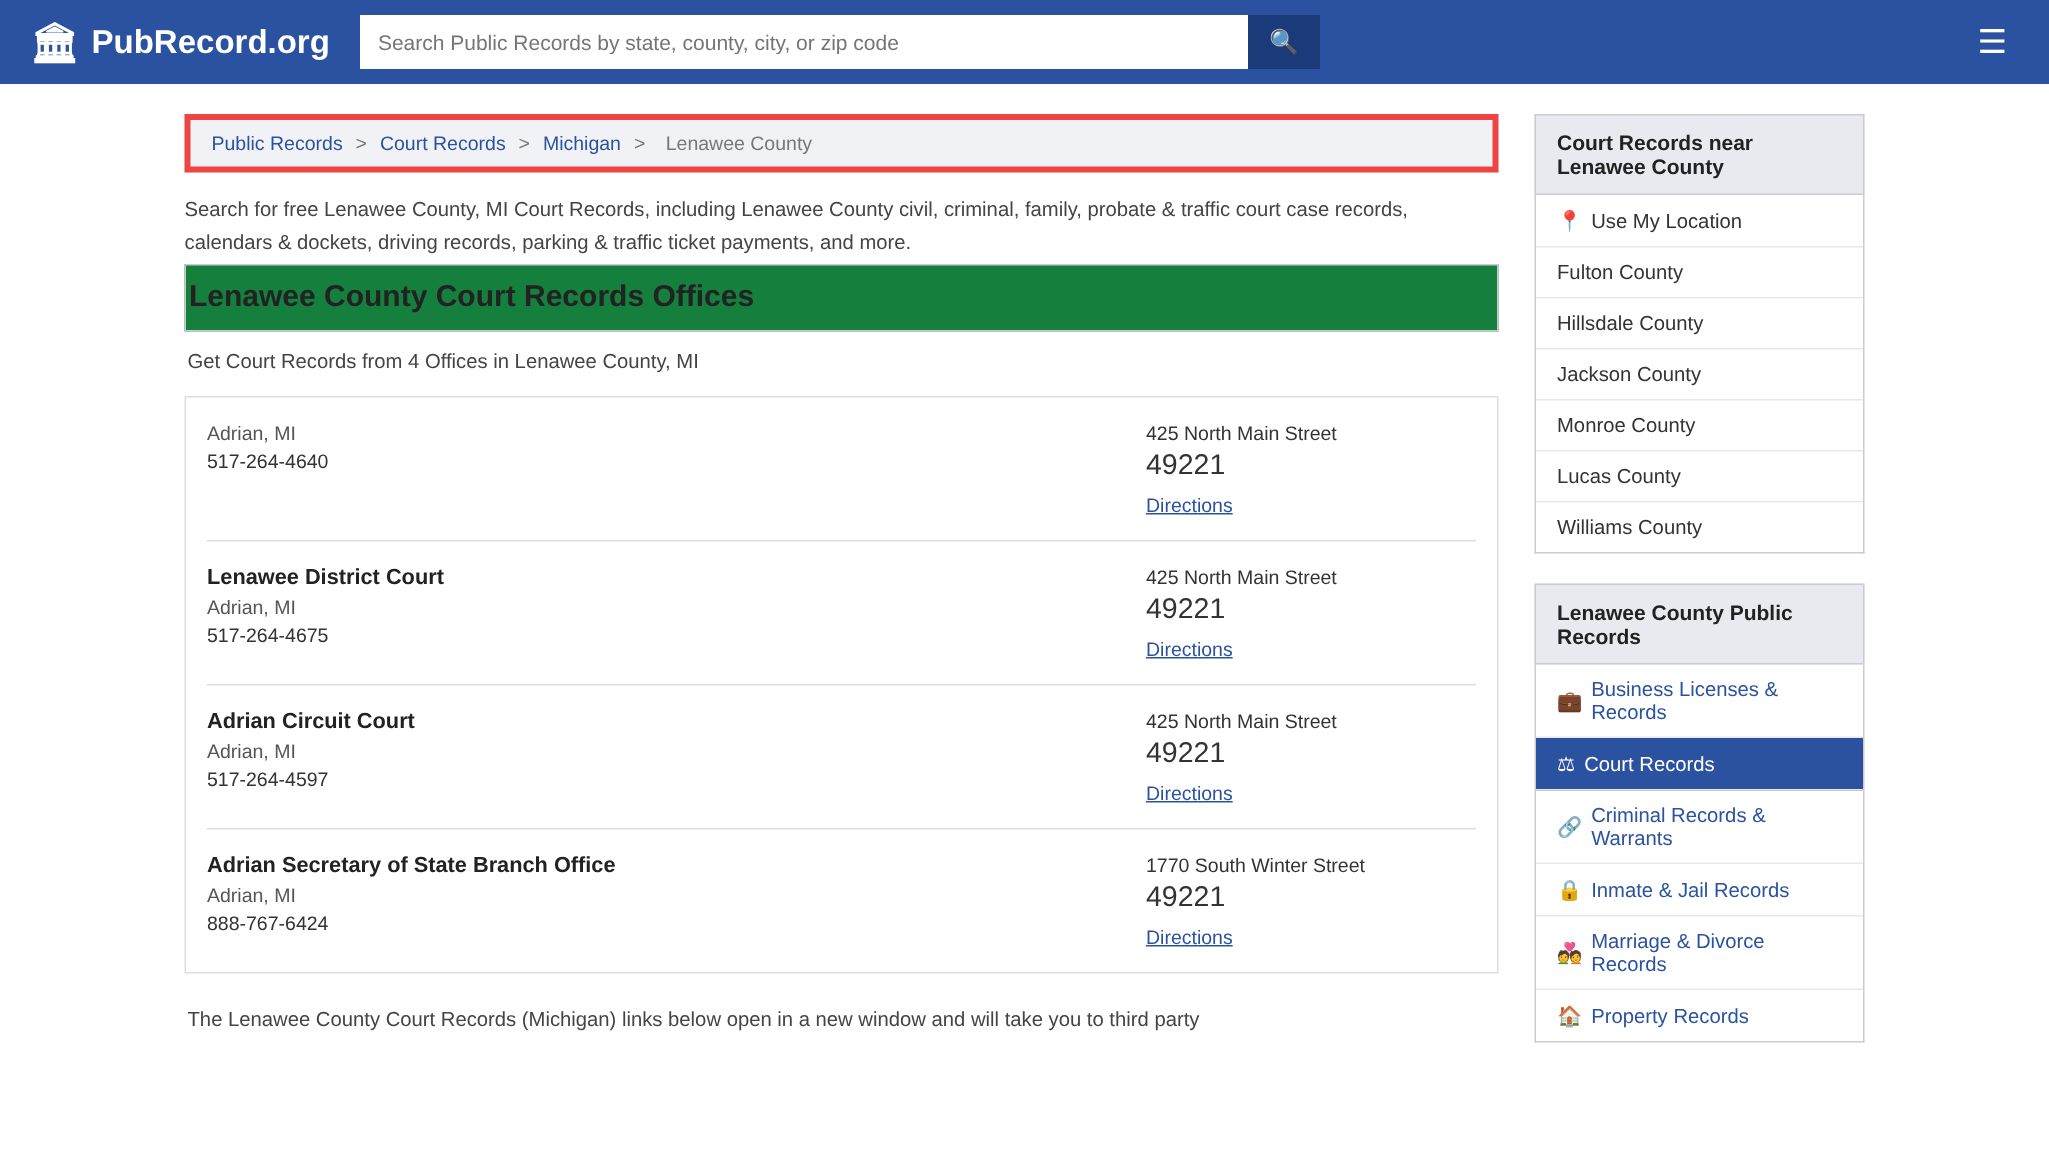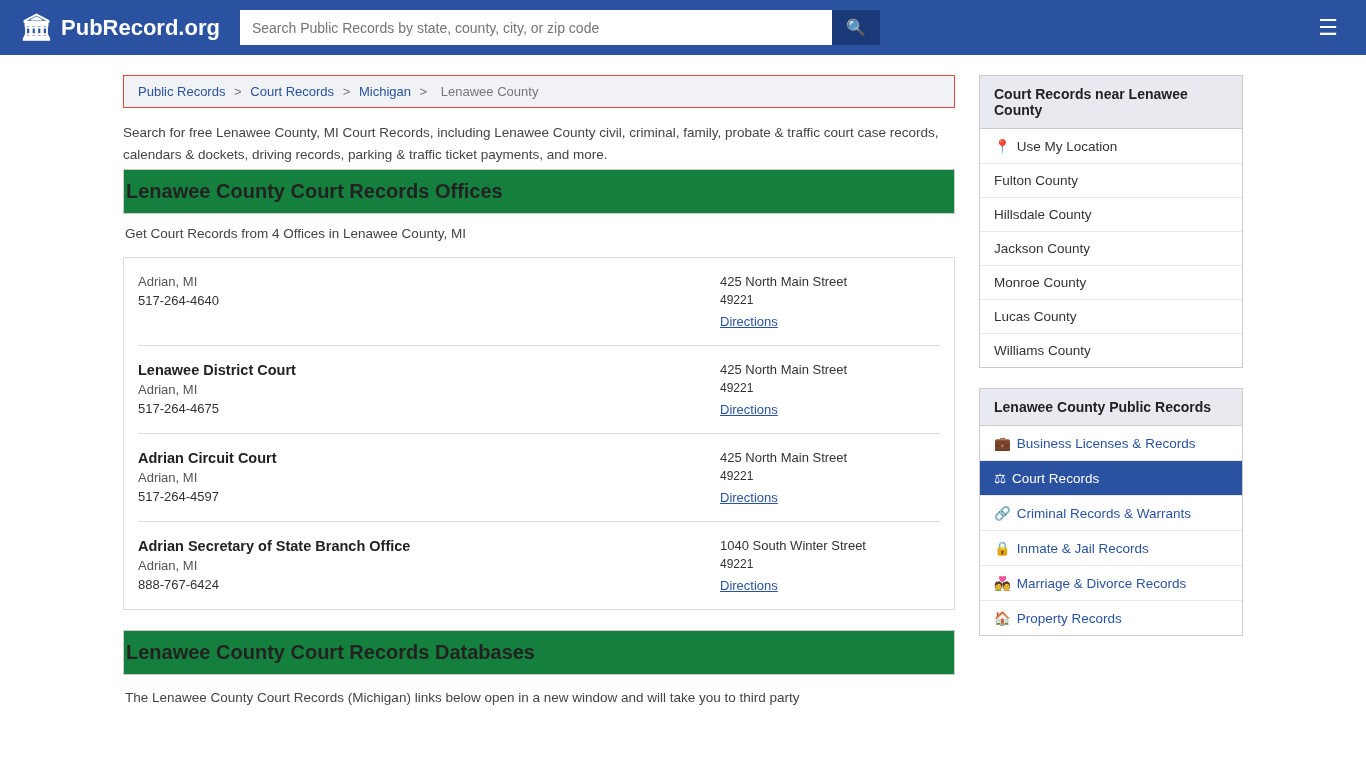--- a/index.html
+++ b/index.html
@@ -74,21 +74,21 @@
       font-weight: bold;
       color: #222;
       margin-bottom: 14px;
     }
     .breadcrumb {
       background: #f0f2f5;
       padding: 8px 14px;
       font-size: 13px;
       color: #555;
       margin-bottom: 14px;
-      border: 1px solid #ef4444;
+      border: 4px solid #ef4444;
     }
     .breadcrumb a {
       color: #2a52a0;
       text-decoration: none;
     }
     .breadcrumb span {
       margin: 0 5px;
       color: #777;
     }
     .description {
@@ -141,40 +141,40 @@
     .office-phone {
       font-size: 13px;
       color: #333;
     }
     .office-address {
       font-size: 13px;
       color: #333;
       margin-bottom: 4px;
     }
     .office-zip {
-      font-size: 12px;
+      font-size: 19px;
       color: #333;
       margin-bottom: 6px;
     }
     .directions-link {
       color: #2a52a0;
       text-decoration: underline;
       font-size: 13px;
       cursor: pointer;
     }
 
     .offices-block {
       border: 1px solid #ddd;
       padding: 0 14px;
       margin-bottom: 20px;
     }
 
     
     .sidebar {
-      width: 264px;
+      width: 220px;
       flex-shrink: 0;
     }
     .sidebar-section-title {
       background: #e8eaef;
       border: 1px solid #ccc;
       padding: 10px 14px;
       font-size: 14px;
       font-weight: bold;
       color: #222;
       margin-bottom: 0;
@@ -301,30 +301,29 @@
         </div>
       </div>
 
       <div class="office-entry">
         <div class="office-left">
           <div class="office-name">Adrian Secretary of State Branch Office</div>
           <div class="office-city">Adrian, MI</div>
           <div class="office-phone">888-767-6424</div>
         </div>
         <div class="office-right">
-          <div class="office-address">1040 South Winter Street</div>
+          <div class="office-address">1770 South Winter Street</div>
           <div class="office-zip">49221</div>
           <a class="directions-link" href="#">Directions</a>
         </div>
       </div>
 
     </div>
 
     <div class="databases-section">
-      <div class="section-header">Lenawee County Court Records Databases</div>
       <p class="databases-subtext">The Lenawee County Court Records (Michigan) links below open in a new window and will take you to third party</p>
     </div>
 
   </div>
 
   <div class="sidebar">
 
     <div class="sidebar-section-title">Court Records near Lenawee County</div>
     <div class="sidebar-list">
 

